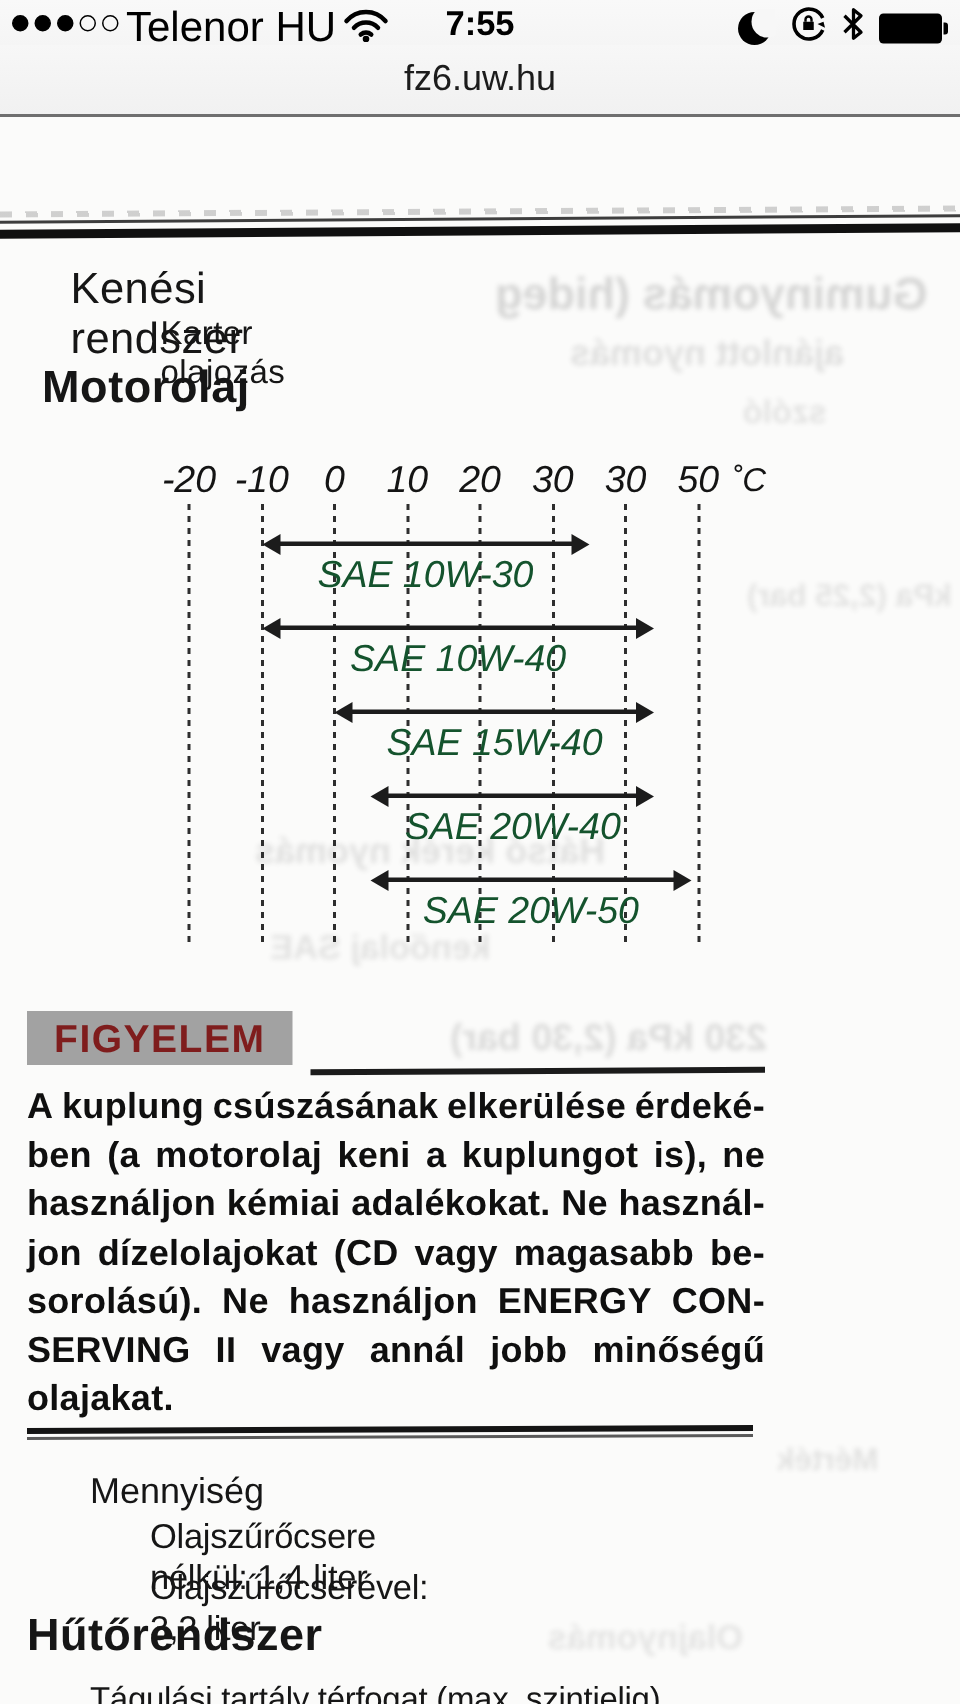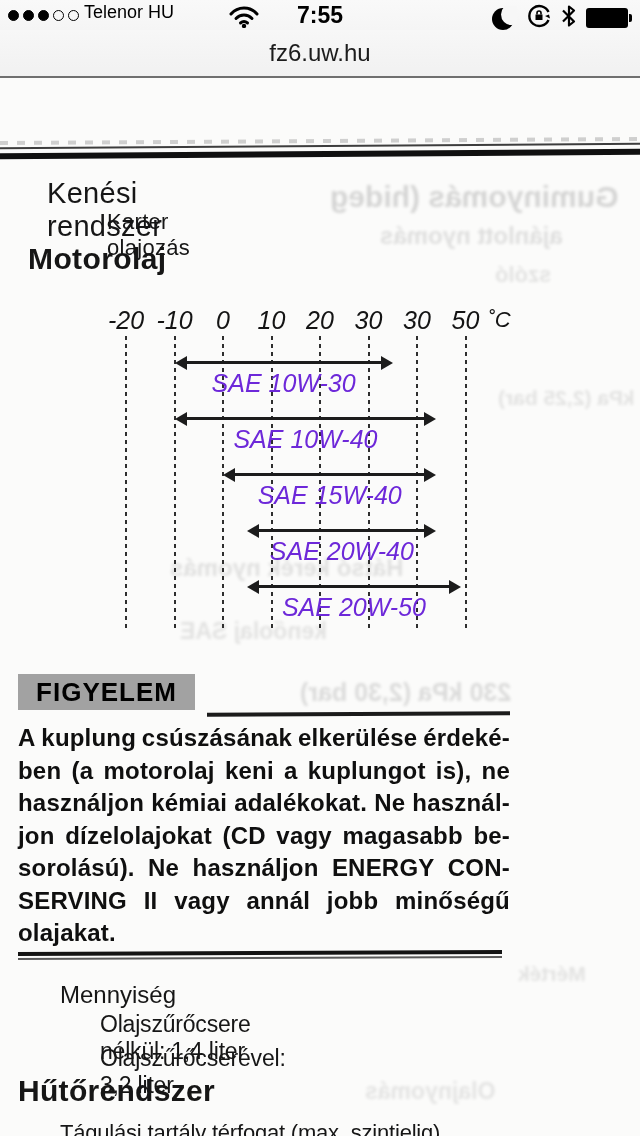--- a/index.html
+++ b/index.html
@@ -5,21 +5,21 @@
   * { margin:0; padding:0; box-sizing:border-box; }
   body { margin:0; background:#000; font-family:"Liberation Sans","DejaVu Sans",sans-serif; }
   .screen { position:relative; width:640px; height:1136px; overflow:hidden; background:#fbfbfa; margin:0 auto; }
 
   
   .status-bar { position:absolute; left:0; top:0; width:640px; height:30px;
     background:linear-gradient(#f9f9f9,#f5f5f5); z-index:50; color:#000; }
   .sig-dots { position:absolute; left:8px; top:10px; display:flex; gap:4px; }
   .sig-dots span { width:11px; height:11px; border-radius:50%; border:1.5px solid #000; }
   .sig-dots span.filled { background:#000; }
-  .carrier { position:absolute; left:84px; top:2px; font-size:18px; }
+  .carrier { position:absolute; left:84px; top:2px; font-size:28px; }
   .wifi { position:absolute; left:228px; top:4px; }
   .clock { position:absolute; left:0; top:2px; width:640px; text-align:center; font-size:23px; font-weight:600; }
   .right-icons { position:absolute; right:8px; top:3px; display:flex; align-items:center; gap:9px; }
   .moon { position:relative; width:25px; height:25px; overflow:hidden; }
   .moon .m1 { position:absolute; left:0; top:2px; width:22px; height:22px; border-radius:50%; background:#000; }
   .moon .m2 { position:absolute; left:9px; top:-2px; width:21px; height:21px; border-radius:50%; background:#f7f7f7; }
   .battery-body { width:42px; height:20px; background:#000; border-radius:3px; }
   .battery-tip { width:3px; height:8px; background:#000; border-radius:0 2px 2px 0; margin-left:1px; }
   .battery { display:flex; align-items:center; }
 
@@ -47,25 +47,25 @@
   #chart { left:0; top:222px; width:640px; height:345px;font-style:italic; }
   #chart > div { position:absolute; }
   .tick-label { font-size:25px; text-align:center; color:#141414; white-space:nowrap; }
   .axis-unit { font-size:22px; color:#141414; }
   .vdash { width:2px; background:repeating-linear-gradient(to bottom,#2e2e2e 0 4px,transparent 4px 8px); }
   .range-arrow { height:0; border-top:3px solid #1c1c1c; }
   .range-arrow::before { content:""; position:absolute; left:-11px; top:-8px; width:0; height:0;
     border:7px solid transparent; border-left:0; border-right:12px solid #1c1c1c; }
   .range-arrow::after { content:""; position:absolute; right:-11px; top:-8px; width:0; height:0;
     border:7px solid transparent; border-right:0; border-left:12px solid #1c1c1c; }
-  .sae-label { width:220px; text-align:center; font-size:25px; color:#6d28d9; white-space:nowrap; }
+  .sae-label { width:220px; text-align:center; font-size:25px; color:#14532d; white-space:nowrap; }
 
   .fig-box { left:18px; top:596px; width:177px; height:36px; background:#a2a2a2;
     display:flex; align-items:center; justify-content:center;
-    font-size:26px; font-weight:700; letter-spacing:1px; color:#000000; }
+    font-size:26px; font-weight:700; letter-spacing:1px; color:#7f1d1d; }
   .fig-line { left:207px; top:634px; width:303px; height:4px; background:#1b1b1b; transform:rotate(-.3deg); }
 
   .warning-text { left:18px; top:644px; width:492px; font-size:24px; font-weight:700;
     color:#0f0f0f; letter-spacing:.2px; }
   .wline { display:flex; justify-content:space-between; line-height:32.5px; white-space:nowrap; }
   .wline.last { justify-content:flex-start; }
 
   .wrule-a { left:18px; top:873px; width:484px; height:4px; background:#141414; transform:rotate(-.25deg); }
   .wrule-b { left:18px; top:879px; width:484px; height:2px; background:#5a5a5a; transform:rotate(-.25deg); }
 

